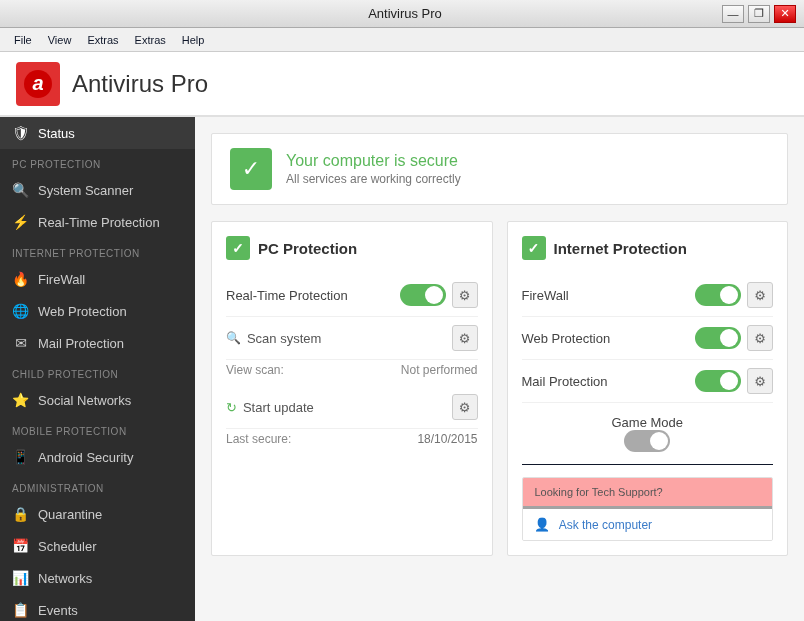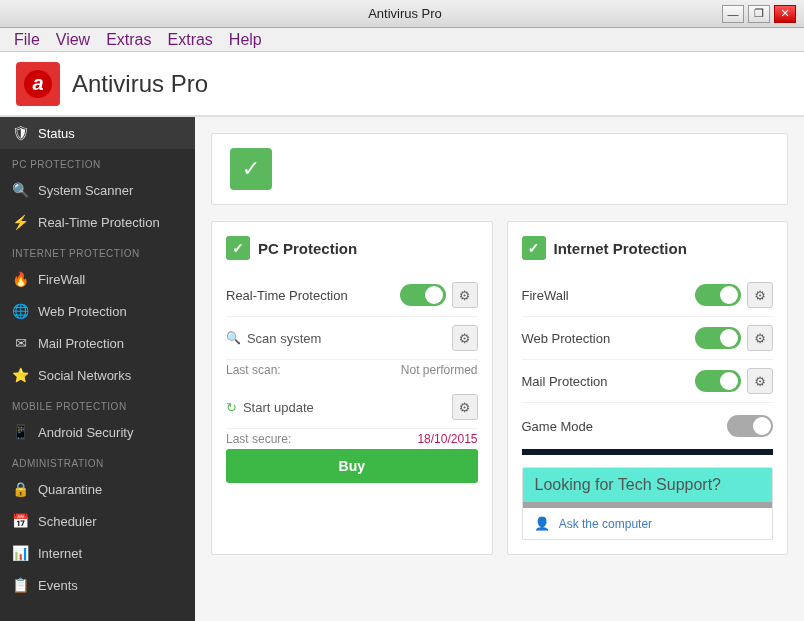--- a/index.html
+++ b/index.html
@@ -31,22 +31,22 @@
       background: #f0f0f0;
       height: 24px;
       display: flex;
       align-items: center;
       padding: 0 6px;
       border-bottom: 1px solid #ccc;
     }
     .menubar-item {
       padding: 2px 8px;
       cursor: pointer;
-      font-size: 16px;
-      color: #701a75;
+      font-size: 11px;
+      color: #0f172a;
     }
 
     
     .app-header {
       background: white;
       height: 65px;
       display: flex;
       align-items: center;
       padding: 0 16px;
       border-bottom: 2px solid #e0e0e0;
@@ -210,21 +210,21 @@
       font-size: 13px;
       cursor: pointer;
     }
     .sub-info {
       display: flex;
       justify-content: space-between;
       font-size: 12px;
       color: #888;
       padding: 3px 0;
     }
-    .sub-info .highlight { color: #be185d; font-weight: 500; }
+    .sub-info .highlight { color: #737373; font-weight: 500; }
 
     
     .license-row {
       display: flex;
       align-items: center;
       justify-content: space-between;
       font-size: 12px;
       color: #555;
       padding: 10px 0 6px 0;
     }
@@ -241,36 +241,37 @@
       cursor: pointer;
       text-align: center;
     }
 
     
     .game-mode-row {
       display: flex;
       align-items: center;
       justify-content: space-between;
       padding: 12px 0;
-      border-bottom: 6px solid #0f172a;
+      border-bottom: 1px solid #0f172a;
+      flex-direction: column;
     }
 
     
     .tech-support {
       margin-top: 12px;
       border: 1px solid #e0e0e0;
       border-radius: 2px;
       overflow: hidden;
     }
     .tech-support-header {
-      background: #5eead4;
+      background: #fca5a5;
       padding: 8px 12px;
-      font-size: 16px;
+      font-size: 11px;
       color: #555;
-      border-bottom: 6px solid #a3a3a3;
+      border-bottom: 3px solid #a3a3a3;
     }
     .tech-support-link {
       display: flex;
       align-items: center;
       gap: 8px;
       padding: 8px 12px;
       font-size: 12px;
       color: #3a7bc8;
       cursor: pointer;
       background: white;
@@ -333,20 +334,21 @@
     </div>
     <div class="sidebar-item">
       <div class="sidebar-icon">🌐</div>
       <span>Web Protection</span>
     </div>
     <div class="sidebar-item">
       <div class="sidebar-icon">✉</div>
       <span>Mail Protection</span>
     </div>
 
+    <div class="sidebar-section-label">CHILD PROTECTION</div>
     <div class="sidebar-item">
       <div class="sidebar-icon">⭐</div>
       <span>Social Networks</span>
     </div>
 
     <div class="sidebar-section-label">MOBILE PROTECTION</div>
     <div class="sidebar-item">
       <div class="sidebar-icon">📱</div>
       <span>Android Security</span>
     </div>
@@ -355,32 +357,36 @@
     <div class="sidebar-item">
       <div class="sidebar-icon">🔒</div>
       <span>Quarantine</span>
     </div>
     <div class="sidebar-item">
       <div class="sidebar-icon">📅</div>
       <span>Scheduler</span>
     </div>
     <div class="sidebar-item">
       <div class="sidebar-icon">📊</div>
-      <span>Internet</span>
+      <span>Networks</span>
     </div>
     <div class="sidebar-item">
       <div class="sidebar-icon">📋</div>
       <span>Events</span>
     </div>
   </div>
 
   <div class="content">
 
     <div class="status-banner">
       <div class="status-check">✓</div>
+      <div>
+        <div class="status-text-title">Your computer is secure</div>
+        <div class="status-text-sub">All services are working correctly</div>
+      </div>
     </div>
 
     <div class="panels-row">
 
       <div class="panel">
         <div class="panel-header">
           <div class="panel-check">✓</div>
           <span>PC Protection</span>
         </div>
 
@@ -397,39 +403,38 @@
 
         
         <div class="action-row">
           <div class="action-btn">
             <span style="color:#888;font-size:12px;">🔍</span>
             <span>Scan system</span>
           </div>
           <div class="gear-btn">⚙</div>
         </div>
         <div class="sub-info">
-          <span>Last scan:</span>
+          <span>View scan:</span>
           <span>Not performed</span>
         </div>
 
         
         <div class="action-row" style="margin-top:6px;">
           <div class="action-btn">
             <span style="color:#5cb85c;font-size:13px;">↻</span>
             <span>Start update</span>
           </div>
           <div class="gear-btn">⚙</div>
         </div>
         <div class="sub-info">
           <span>Last secure:</span>
           <span class="highlight">18/10/2015</span>
         </div>
 
         
-        <button class="buy-btn">Buy</button>
       </div>
 
       <div class="panel">
         <div class="panel-header">
           <div class="panel-check">✓</div>
           <span>Internet Protection</span>
         </div>
 
         <div class="toggle-row">
           <span class="toggle-label">FireWall</span>

